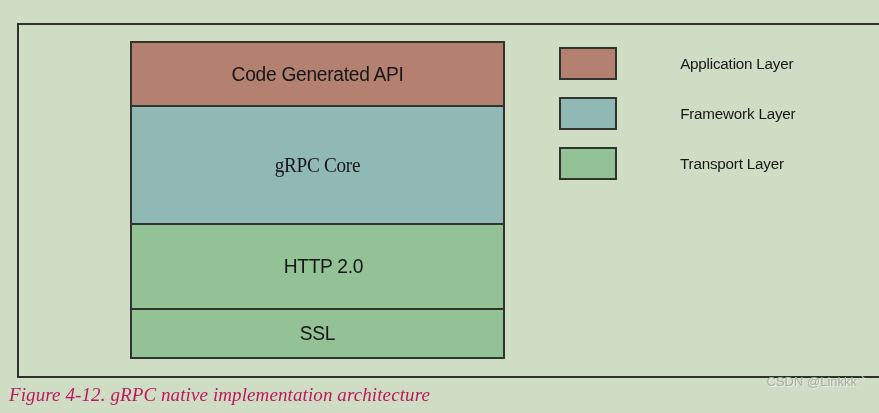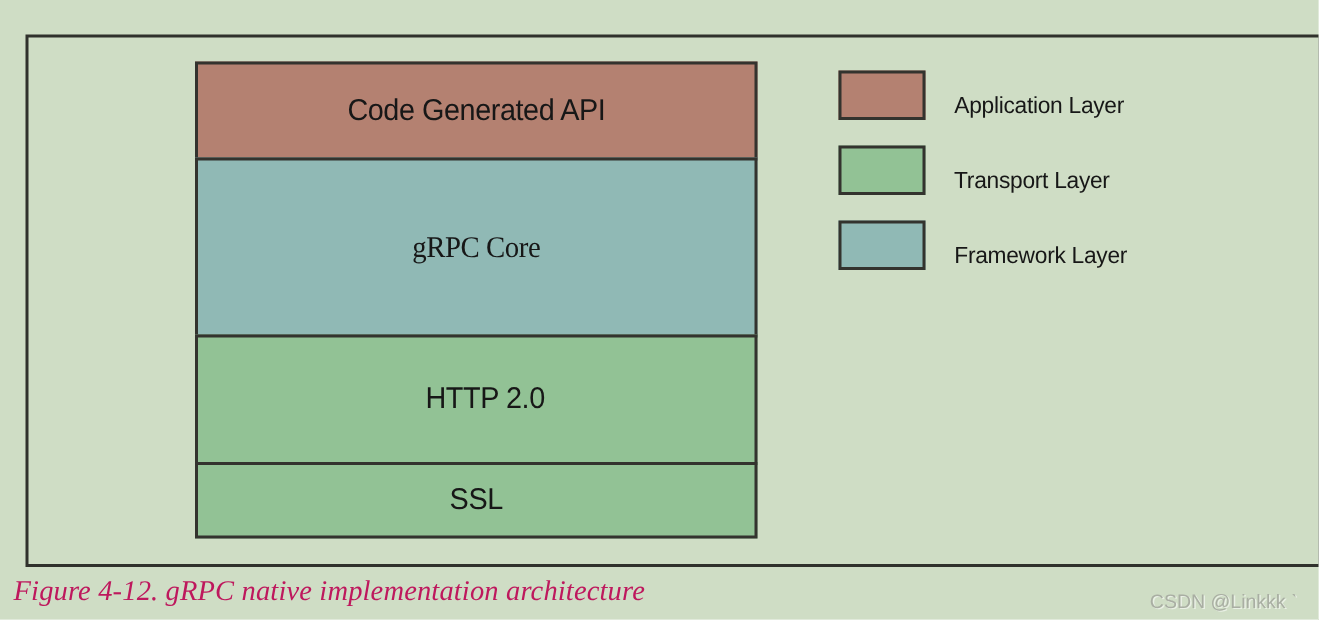--- a/index.html
+++ b/index.html
@@ -60,23 +60,24 @@
 
   
   .legend {
     position: absolute;
     left: 540px;  
     top: 22px;    
   }
 
   .legend-row {
     display: flex;
-    align-items: flex-end;
+    align-items: center;
     height: 33px;
     margin-bottom: 17px;
+    gap: 44px;
   }
 
   .swatch {
     width: 58px;
     height: 33px;
     border: 2px solid #33332e;
     flex: 0 0 auto;
   }
 
   .legend-label {
@@ -98,21 +99,21 @@
     font-size: 19px;
     letter-spacing: 0.1px;
     color: #be185d;
     white-space: nowrap;
   }
 
   
   .watermark {
     position: absolute;
     right: 14px;
-    top: 393px;
+    top: 374px;
     font-size: 13px;
     color: #a9aea3;
     text-shadow: 1px 1px 0 rgba(255,255,255,0.55);
     white-space: nowrap;
   }
 </style>
 </head>
 <body>
 
 <div class="canvas" style="background-color: rgb(207, 221, 197);">
@@ -133,26 +134,26 @@
         <span class="layer-label">SSL</span>
       </div>
     </div>
 
     <div class="legend">
       <div class="legend-row">
         <span class="swatch" style="background-color: rgb(180, 129, 113);"></span>
         <span class="legend-label">Application Layer</span>
       </div>
       <div class="legend-row">
+        <span class="swatch" style="background-color: rgb(144, 185, 181);"></span>
+        <span class="legend-label">Framework Layer</span>
+      </div>
+      <div class="legend-row">
         <span class="swatch" style="background-color: rgb(146, 194, 149);"></span>
         <span class="legend-label">Transport Layer</span>
-      </div>
-      <div class="legend-row">
-        <span class="swatch" style="background-color: rgb(144, 185, 181);"></span>
-        <span class="legend-label">Framework Layer</span>
       </div>
     </div>
 
   </div>
 
   <div class="caption">Figure 4-12. gRPC native implementation architecture</div>
 
   <div class="watermark">CSDN @Linkkk ˋ</div>
 
 </div>

